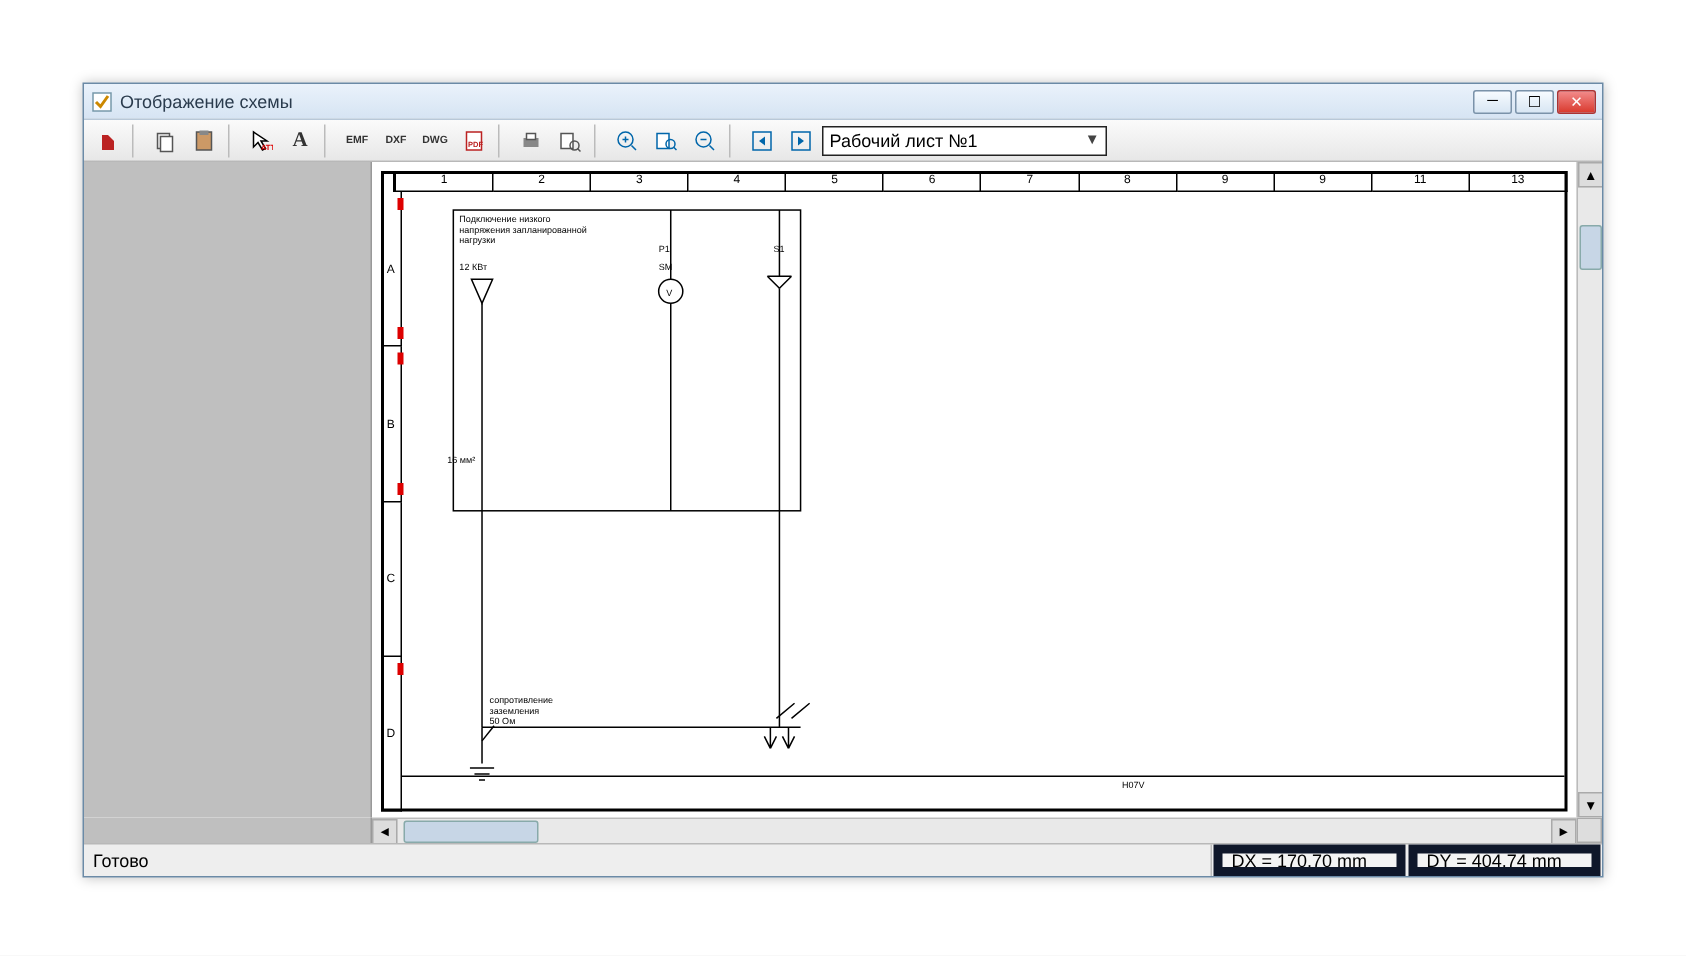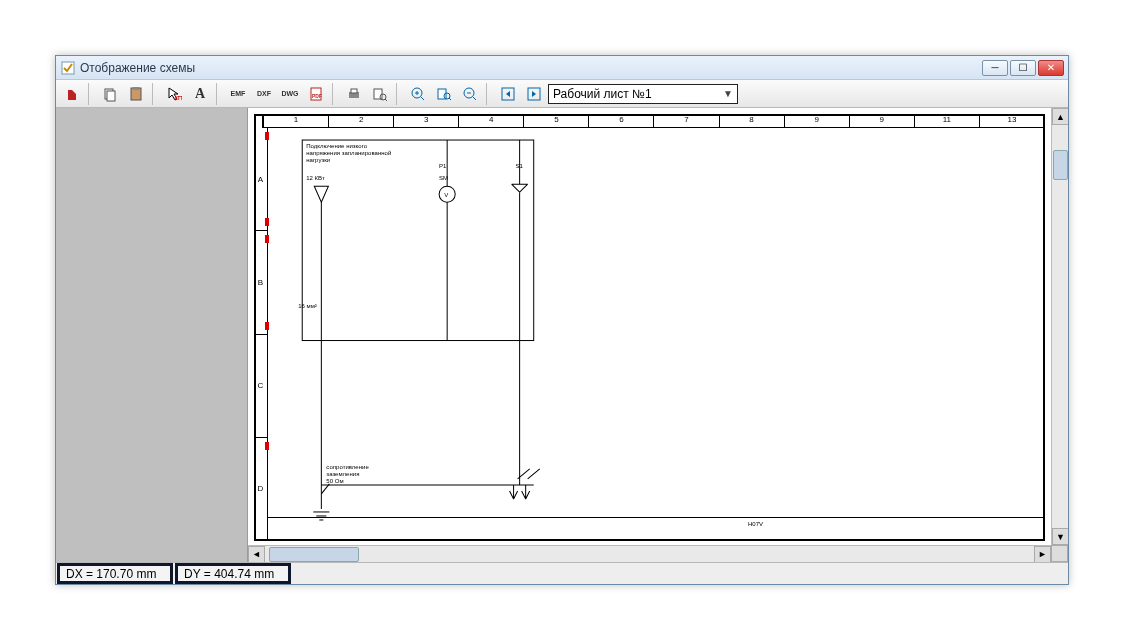--- a/index.html
+++ b/index.html
@@ -96,21 +96,21 @@
 .statusbar {
   height: 22px;
   background:#eee;
   border-top:1px solid #b8b8b8;
   display:flex;
   align-items:center;
   font-size:12px;
 }
 .status-cell { padding:0 6px; border-right:1px solid #bbb; height:100%; display:flex; align-items:center; }
 .status-cell.ready { flex:1; border-left:none;}
-.status-cell.coord { width:116px; justify-content:flex-start; border:3px solid #0f172a; margin:1px; background:#f4f4f4;}
+.status-cell.coord { width:128px; justify-content:flex-start; border:6px solid #0f172a; margin:1px; background:#f4f4f4;}
 
 
 .sheet {
   position:absolute;
   left:0; top:0; right:0; bottom:0;
 }
 .frame-outer { position:absolute; left:6px; top:6px; right:6px; bottom:4px; border:2px solid #000; }
 .ruler-top { position:absolute; left:14px; right:6px; top:6px; height:14px; display:flex; }
 .ruler-cell { flex:1; border:1px solid #000; border-top:none; border-left:none; text-align:center; font-size:8px; line-height:12px;}
 .ruler-cell:first-child{border-left:2px solid #000;}
@@ -334,16 +334,17 @@
     <div class="scrollbar-h" style="flex:1">
       <div class="scroll-arrow-l">◄</div>
       <div class="scroll-thumb-h"></div>
       <div style="flex:1"></div>
       <div class="scroll-arrow-r">►</div>
     </div>
     <div style="width:17px;height:17px;background:#ddd;border:1px solid #aaa"></div>
   </div>
 
   <div class="statusbar">
+    <div class="status-cell ready">Готово</div>
     <div class="status-cell coord">DX = 170.70 mm</div>
     <div class="status-cell coord">DY = 404.74 mm</div>
   </div>
 </div>
 
 </body></html>

